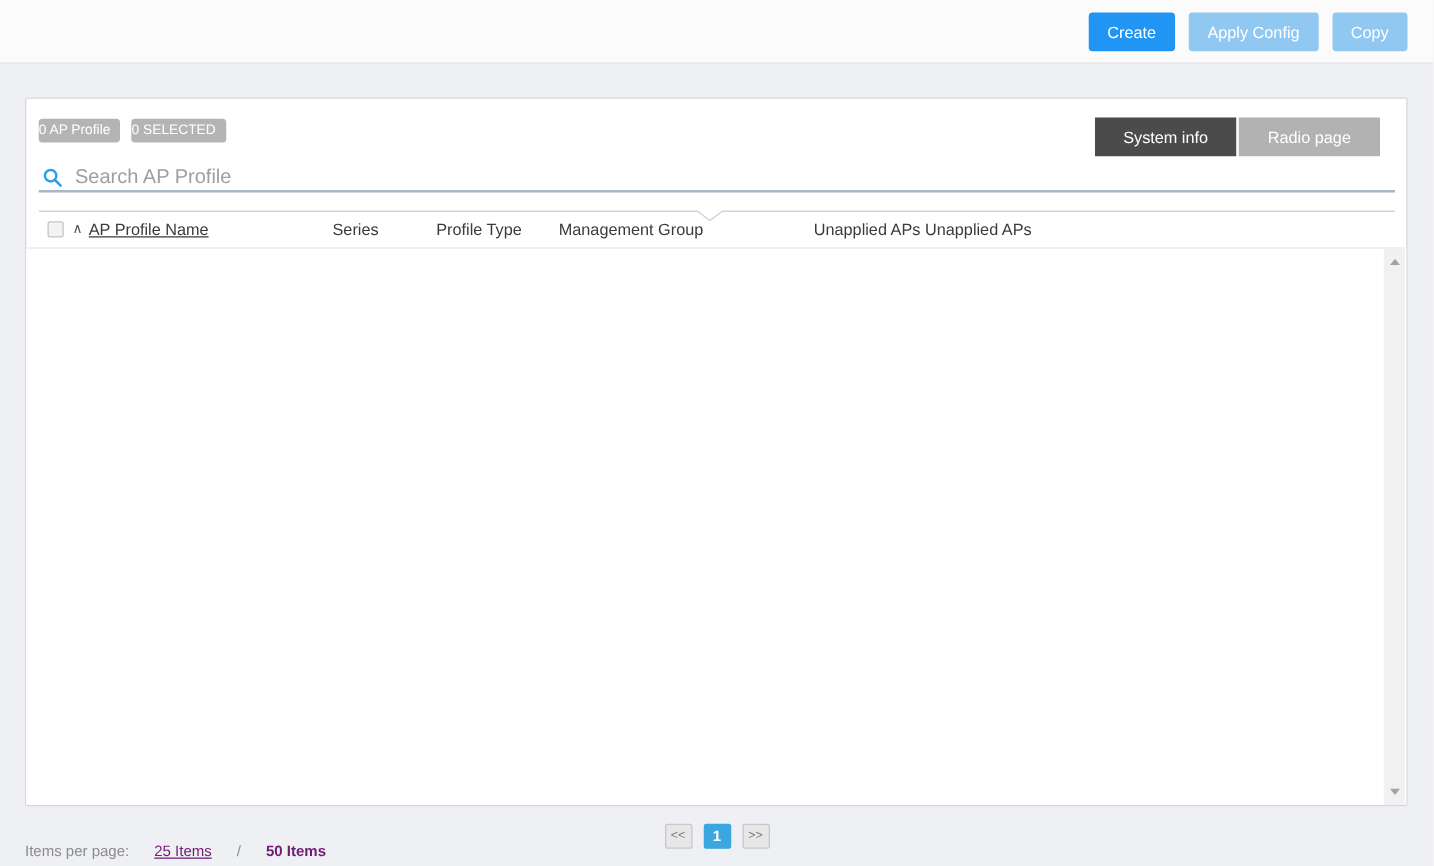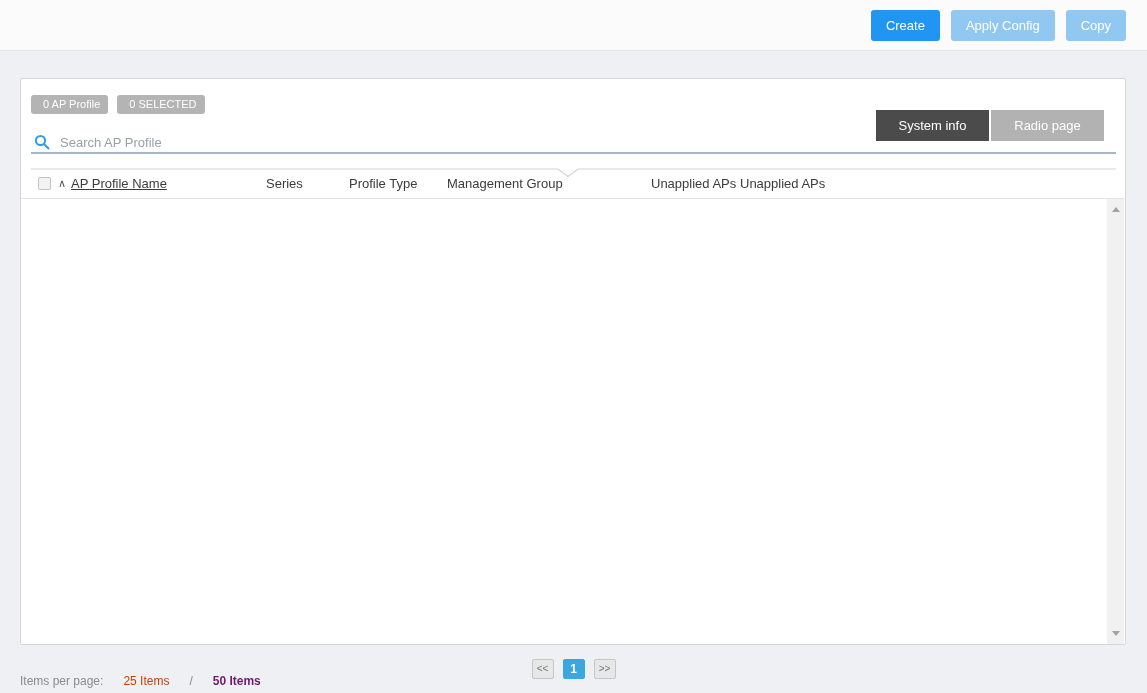--- a/index.html
+++ b/index.html
@@ -28,34 +28,34 @@
   .btn-disabled { background:#90c8f1; cursor:default; }
 
   
   .panel {
     position:absolute; left:20px; top:78px; width:1106px; height:567px;
     background:#ffffff; border:1px solid #d7d7d7; border-radius:2px;
   }
   .badge-row { position:absolute; left:10px; top:16px; display:flex; gap:9px; }
   .badge {
     background:#b4b4b4; color:#fff; font-size:11px;
-    padding:3px 8px 4px 12px; border-radius:3px; line-height:12px;
+    padding:3px 8px 4px 0; border-radius:3px; line-height:12px;
   }
-  .toggle-group { position:absolute; right:21px; top:31px; display:flex;padding-left:18px; }
+  .toggle-group { position:absolute; right:21px; top:15px; display:flex;padding-left:18px; }
   .toggle-btn {
     width:113px; height:31px; border:none; color:#fff; font-size:13px;
     font-family:"Liberation Sans", sans-serif; cursor:pointer;
   }
   .toggle-active { background:#4b4b4b; }
   .toggle-inactive { background:#b2b2b2; margin-left:2px; }
 
   .search-row { position:absolute; left:13px; top:52px; width:1090px; height:22px; display:flex; align-items:center; }
   .search-icon { width:16px; height:16px; flex:0 0 16px; margin-right:10px; }
   .search-input {
-    border:none; outline:none; flex:1; font-size:13px; height:20px;
+    border:none; outline:none; flex:1; font-size:16px; height:20px;
     font-family:"Liberation Sans", sans-serif; color:#000000; background:transparent;
   }
   .search-input::placeholder { color:#9aa0a6; }
   .search-underline { position:absolute; left:10px; top:73px; width:1085px; height:2px; background:#a6b8c8; }
 
   .notch-line { position:absolute; left:10px; top:89px; width:1085px; height:10px; display:block; }
 
   .thead-row { position:absolute; left:0; top:90px; width:1104px; height:29px; }
   .thead-row .cell {
     position:absolute; top:0; height:29px; line-height:29px;
@@ -85,21 +85,21 @@
   .scroll-arrow.down { bottom:2px; }
   .tri-up { width:0; height:0; border-left:4px solid transparent; border-right:4px solid transparent; border-bottom:5px solid #a3a3a3; }
   .tri-down { width:0; height:0; border-left:4px solid transparent; border-right:4px solid transparent; border-top:5px solid #a3a3a3; }
 
   
   .footer { position:absolute; left:0; top:645px; width:1147px; height:48px; }
   .items-info {
     position:absolute; left:20px; top:12px; height:48px; display:flex; align-items:center;
     font-size:12px; color:#8b8b8b; gap:20px; white-space:nowrap;justify-content:center;
   }
-  .link-blue { color:#c2410c; cursor:pointer; }
+  .link-blue { color:#701a75; text-decoration:underline; cursor:pointer; }
   .items-total { color:#701a75; font-weight:bold; }
   .pagination {
     position:absolute; left:0; top:0; width:1147px; height:48px;
     display:flex; align-items:center; justify-content:center; gap:9px;
   }
   .page-btn {
     min-width:22px; height:20px; font-size:10px; line-height:18px; text-align:center;
     background:#e7e7e7; border:1px solid #c6c6c6; border-radius:2px;
     color:#777; padding:0 3px; cursor:pointer; font-family:"Liberation Sans", sans-serif;
   }

